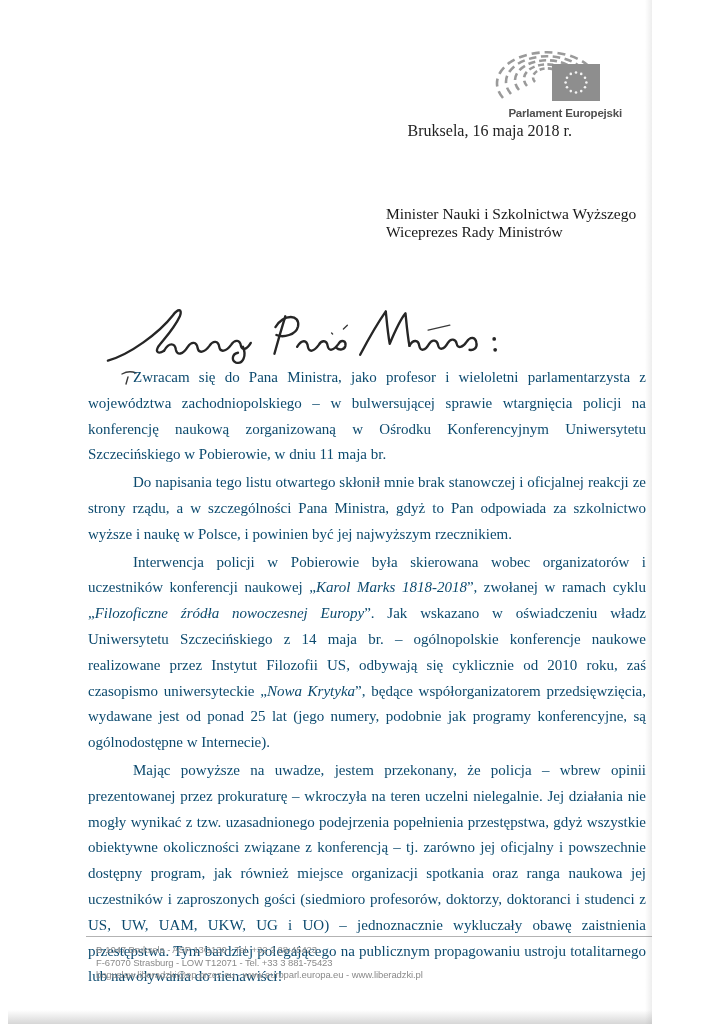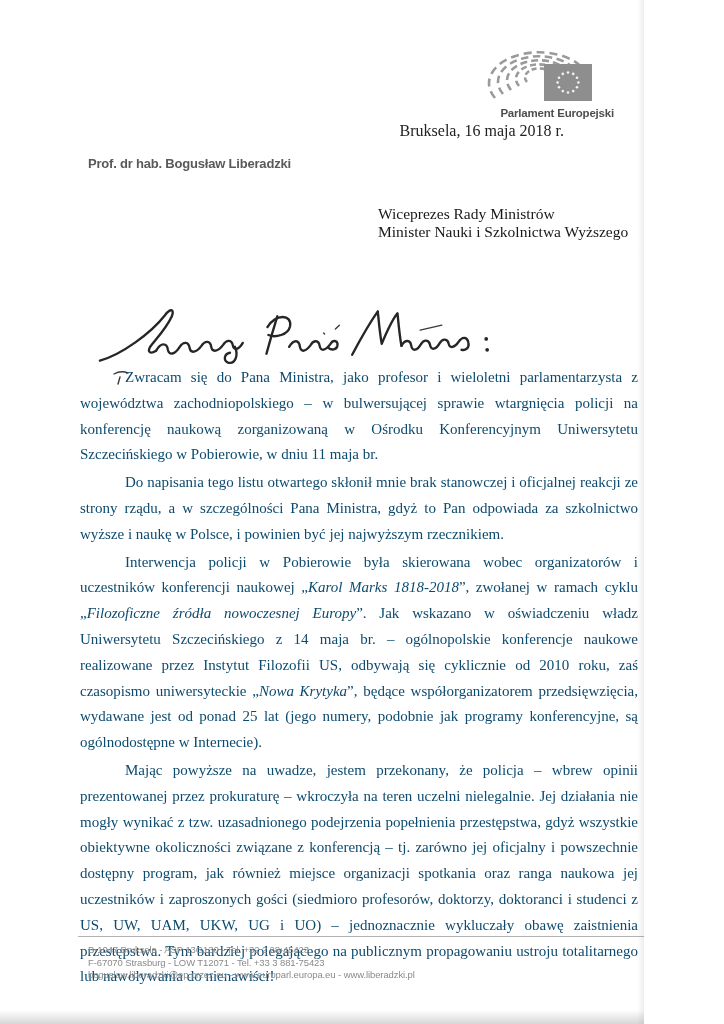--- a/index.html
+++ b/index.html
@@ -4,20 +4,21 @@
 <style>
   html, body { margin: 0; padding: 0; background: #ffffff; }
   .page {
     position: relative;
     width: 644px;
     height: 1024px;
     background: #ffffff;
     overflow: hidden;
     font-family: "Liberation Serif", serif;
     color: #1b1b1b;
+    margin-left: 8px;
   }
 
   
   .logo-wrap { position: absolute; top: 46px; right: 48px; width: 112px; height: 60px; }
   .logo-caption {
     position: absolute; top: 107px; right: 30px;
     font-family: "Liberation Sans", sans-serif;
     font-weight: bold; font-size: 11.5px; letter-spacing: -0.2px;
     color: #4f4f4f; white-space: nowrap;
   }
@@ -100,26 +101,25 @@
           <circle cx="73.6" cy="36.5" r="1.3"></circle>
         <circle cx="75" cy="31.7" r="1.3"></circle>
           <circle cx="78.8" cy="27.9" r="1.3"></circle>
       </g>
     </svg>
   </div>
   <div class="logo-caption">Parlament Europejski</div>
   <div class="dateline">Bruksela, 16 maja 2018 r.</div>
 
   <div class="sender">
-    <div class="sender-name">Prof. dr hab. Bogusław Liberadzki</div>
   </div>
 
   <div class="recipient">
+    <div>Minister Nauki i Szkolnictwa Wyższego</div>
     <div>Wiceprezes Rady Ministrów</div>
-    <div>Minister Nauki i Szkolnictwa Wyższego</div>
   </div>
 
   <div class="salutation">
     <span class="sr-hidden">Szanowny Panie Ministrze:</span>
     <svg viewBox="0 0 410 64" xmlns="http://www.w3.org/2000/svg">
 
       <path class="hand-stroke" d="M6 58 C 28 52, 58 30, 72 12 C 77 5, 82 5, 79 13 C 73 26, 63 36, 57 44 C 54 49, 57 52, 63 48"></path>
       <path class="hand-stroke" d="M63 48 c 5 -9 11 -8 12 -1 c 1 6 7 5 12 -3 c 4 -6 9 -5 10 1 c 1 6 7 5 12 -2 c 4 -6 9 -5 10 1 c 1 6 7 5 12 -2 c 4 -6 9 -5 10 1 c 1 5 6 4 10 -3"></path>
       <path class="hand-stroke" d="M143 44 c 4 9 0 18 -7 16 c -5 -2 -4 -9 2 -10"></path>
 

